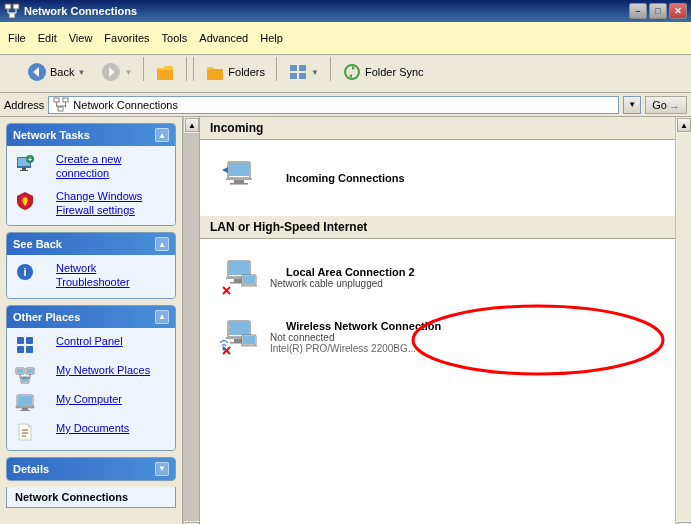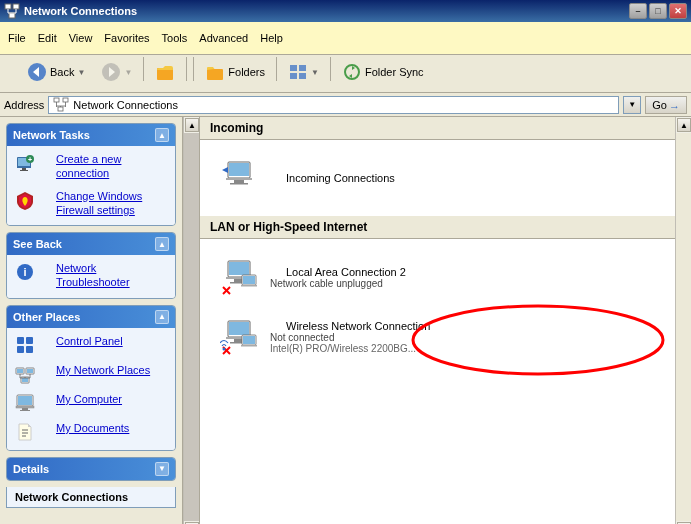--- a/index.html
+++ b/index.html
@@ -274,21 +274,21 @@
       position: relative;
       width: 40px;
       height: 36px;
       flex-shrink: 0;
     }
     .connection-info {
       flex: 1;
     }
     .connection-name {
       font-size: 11px;
-      font-weight: normal;
+      font-weight: bold;
       color: #000;
       padding-left: 16px;
     }
     .connection-status {
       font-size: 10px;
       color: #444;
     }
     .connection-detail {
       font-size: 10px;
       color: #666;

